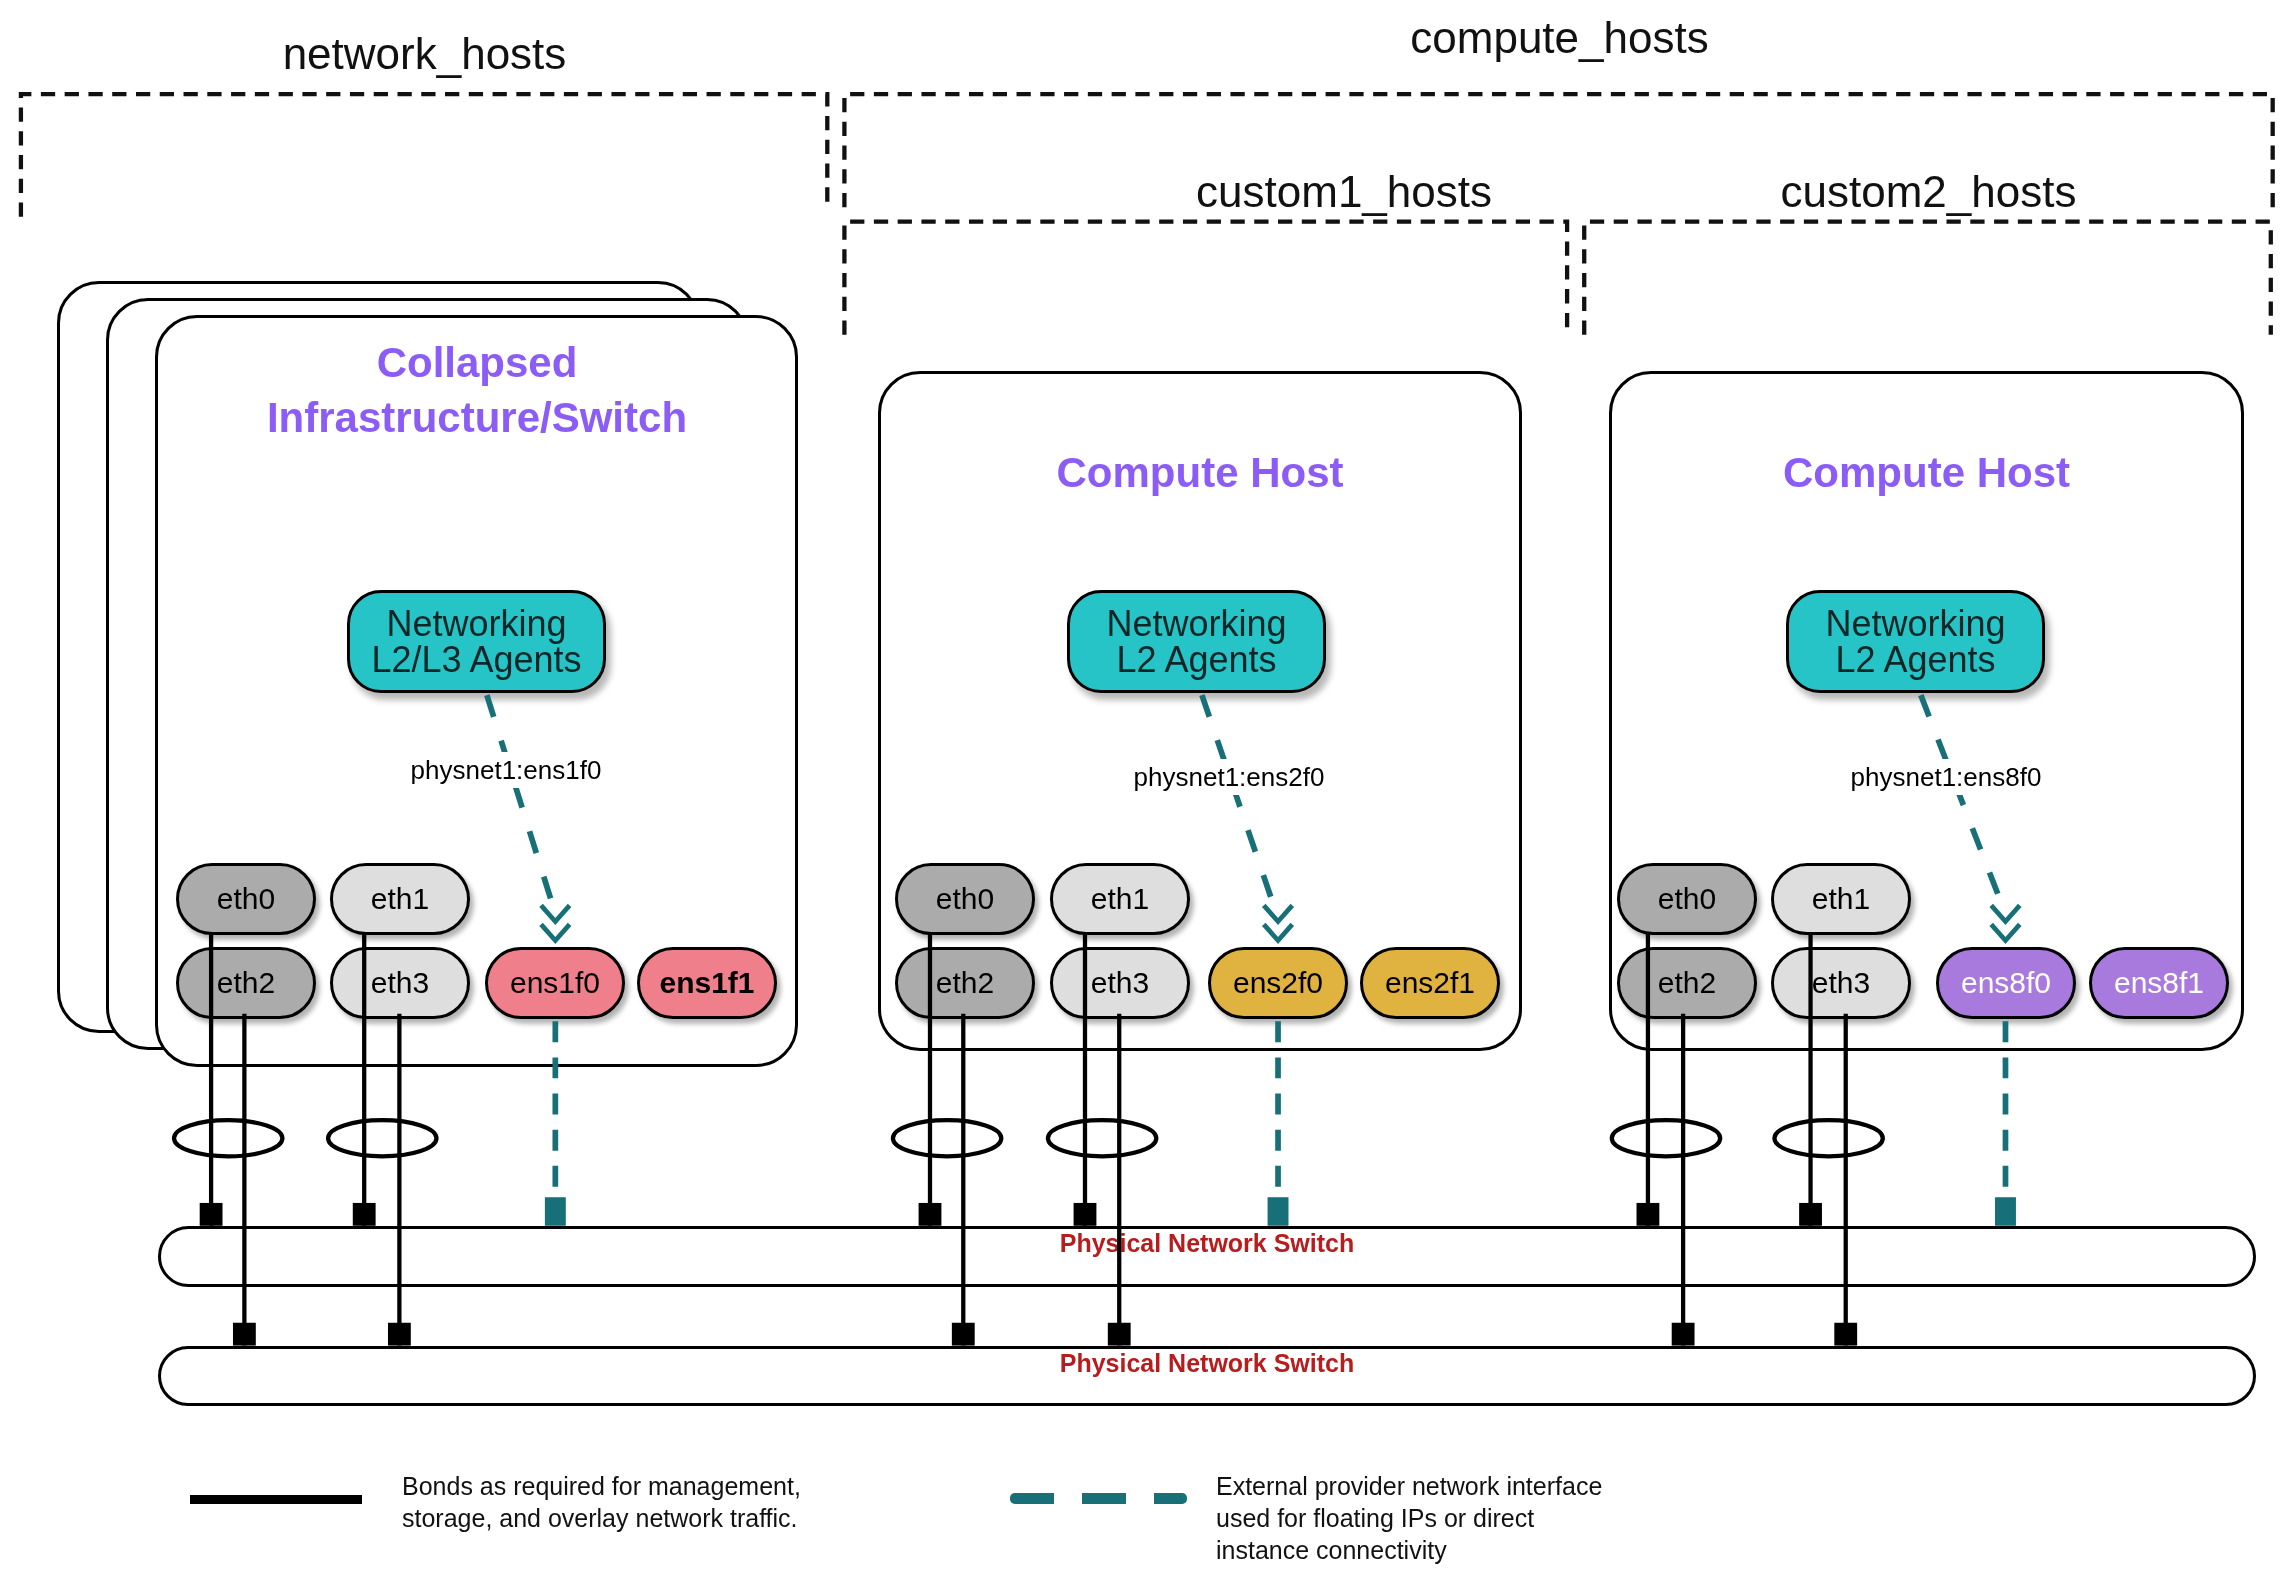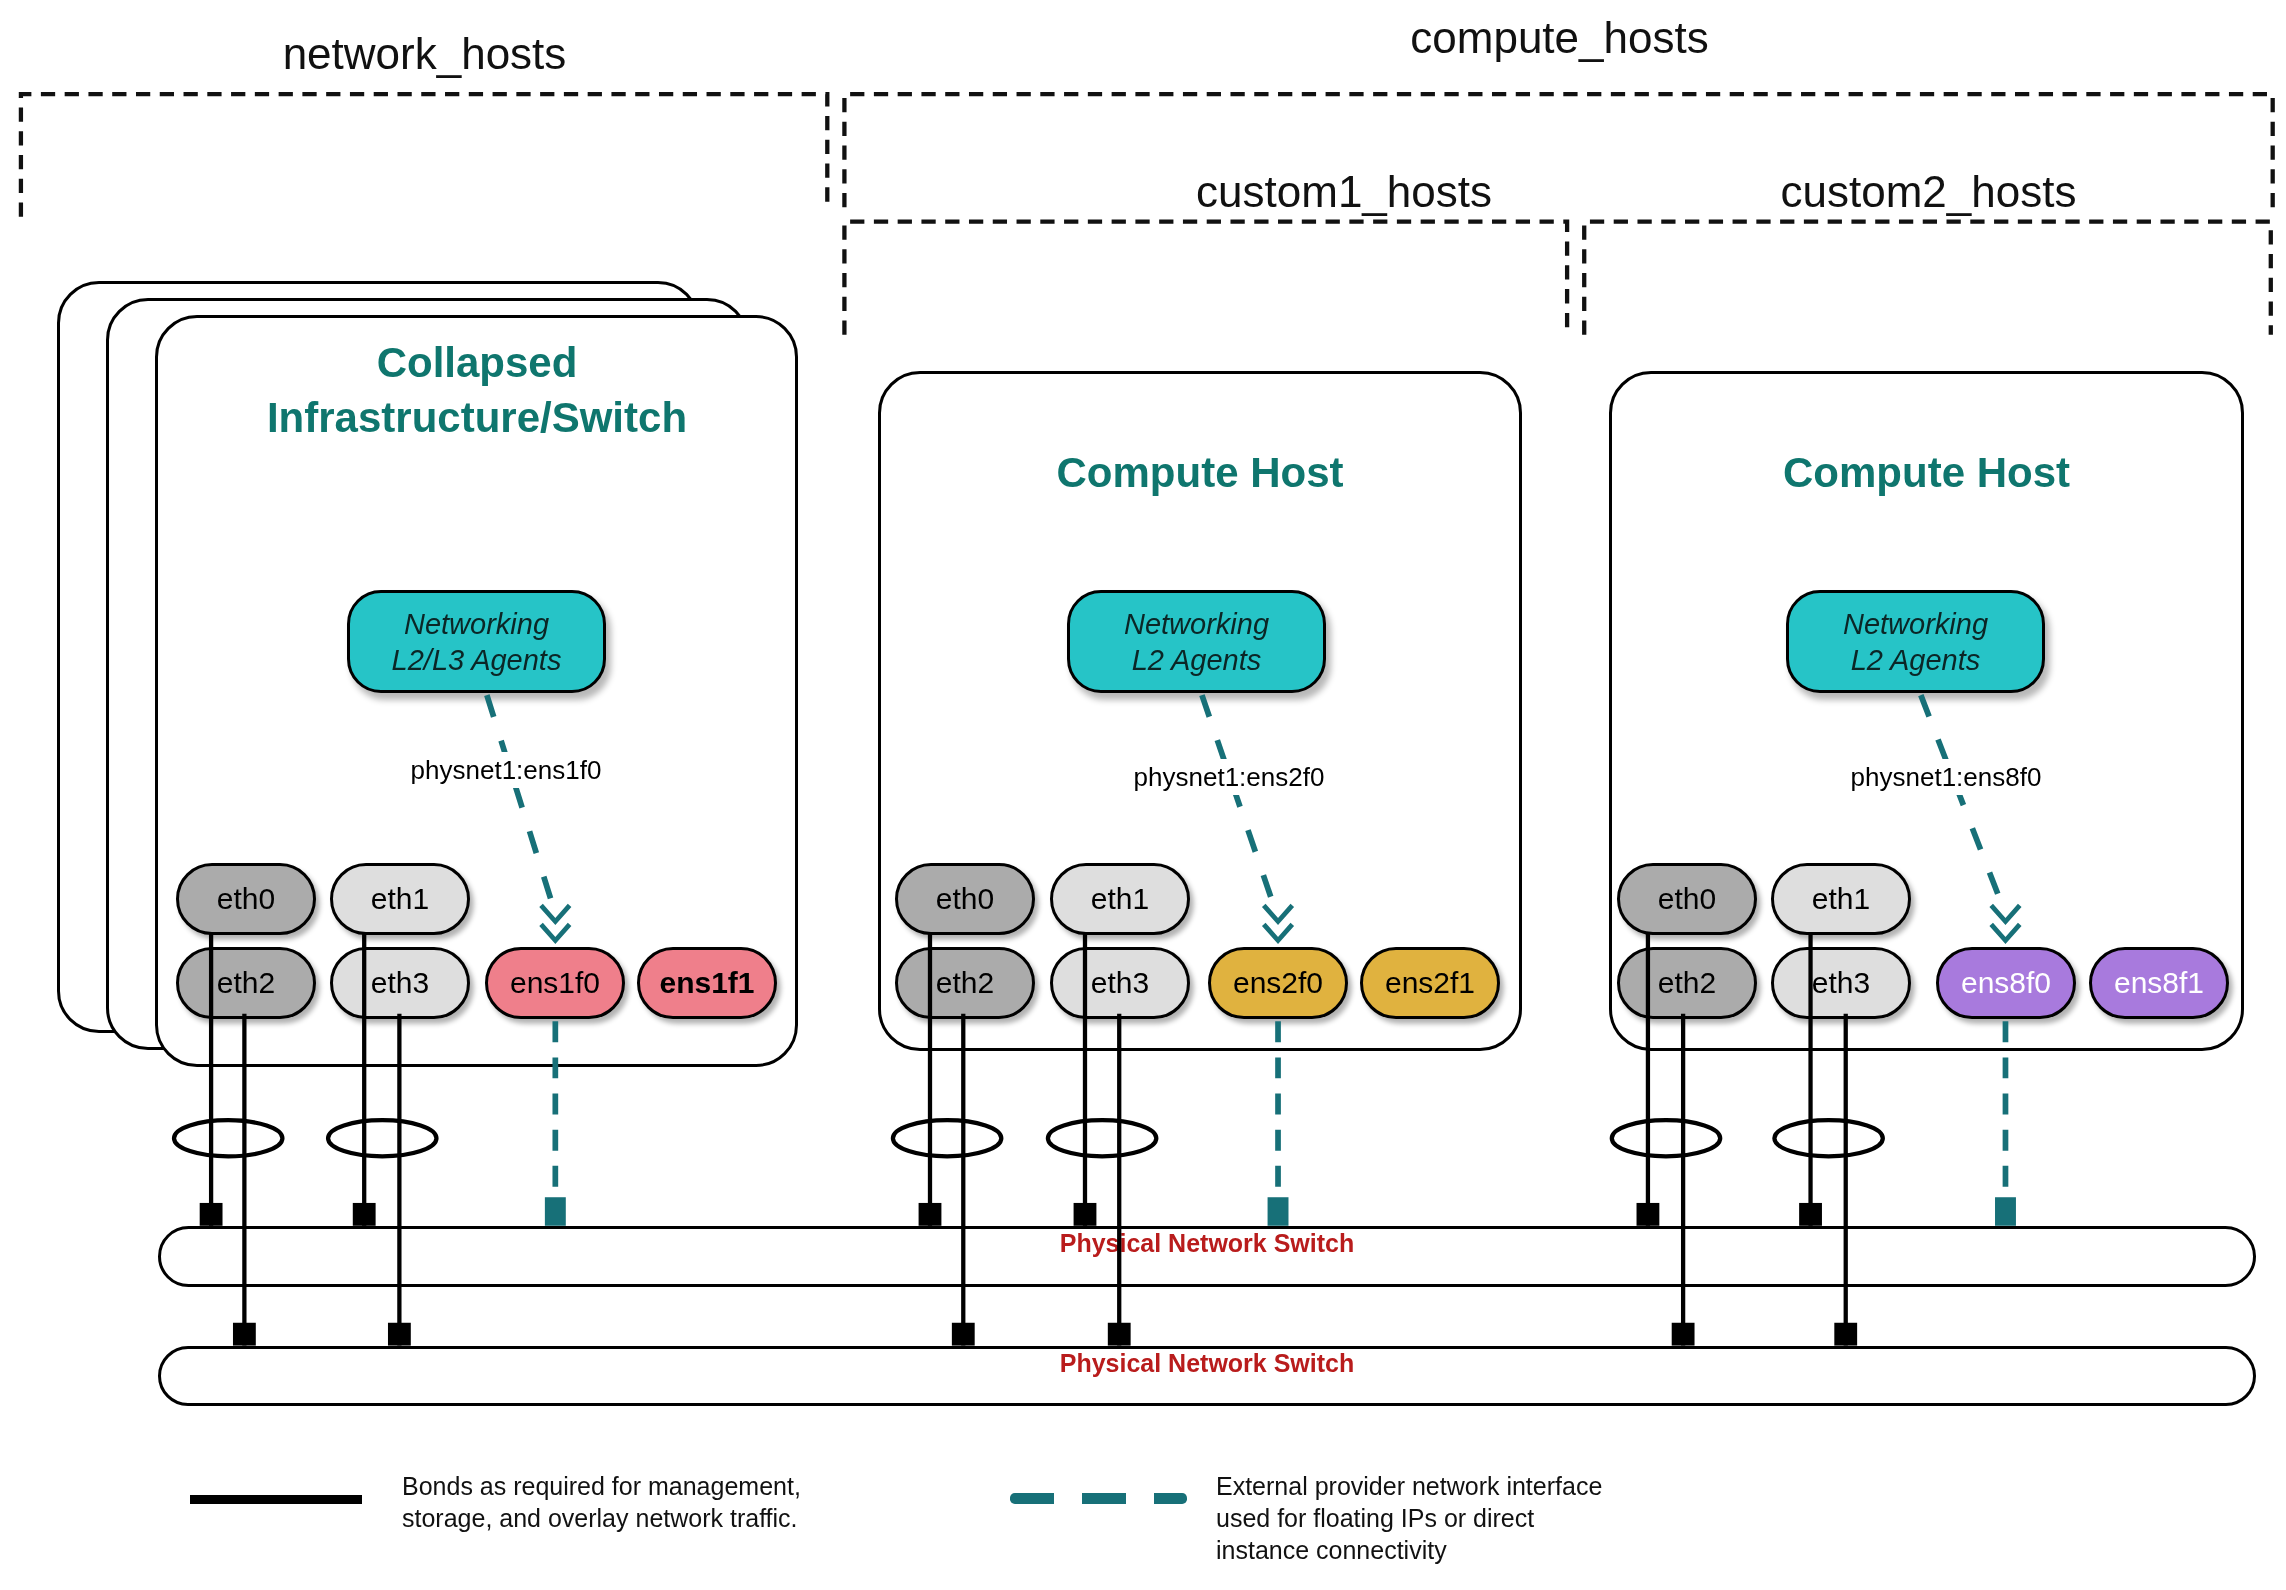--- a/index.html
+++ b/index.html
@@ -15,26 +15,26 @@
   *{margin:0;padding:0;box-sizing:border-box;}
   html,body{background:#ffffff;}
   body{font-family:"Liberation Sans","DejaVu Sans",sans-serif;color:var(--ink);}
   .canvas{position:relative;width:2286px;height:1590px;background:#ffffff;overflow:hidden;}
 
   
   .group-label{position:absolute;width:571px;text-align:center;font-size:44px;color:#111;}
 
   
   .hostbox{position:absolute;background:#fff;border:3.8px solid #000;border-radius:42px;}
-  .host-title{position:absolute;text-align:center;font-weight:bold;font-size:42px;line-height:55px;color:#0f766e;}
+  .host-title{position:absolute;text-align:center;font-weight:bold;font-size:42px;line-height:55px;color:#8b5cf6;}
 
   
   .agent{position:absolute;width:259px;height:103px;background:var(--teal);border:3.8px solid #000;
          border-radius:34px;display:flex;flex-direction:column;align-items:center;justify-content:center;
-         font-size:29px;line-height:36px;color:#0b2626;box-shadow:4.8px 6.7px 6.7px rgba(0,0,0,0.28);font-style:italic;}
+         font-size:36px;line-height:36px;color:#0b2626;box-shadow:4.8px 6.7px 6.7px rgba(0,0,0,0.28);}
 
   
   .pill{position:absolute;width:140px;height:72px;border:3.8px solid #000;border-radius:36px;
         display:flex;align-items:center;justify-content:center;font-size:30px;color:#000;
         box-shadow:3.8px 4.8px 5.7px rgba(0,0,0,0.30);}
   .nic-dark{background:var(--gray-dark);}
   .nic-light{background:var(--gray-light);}
   .nic-pink{background:var(--pink);}
   .nic-gold{background:var(--gold);}
   .nic-purple{background:var(--purple);color:#ffffff;}

